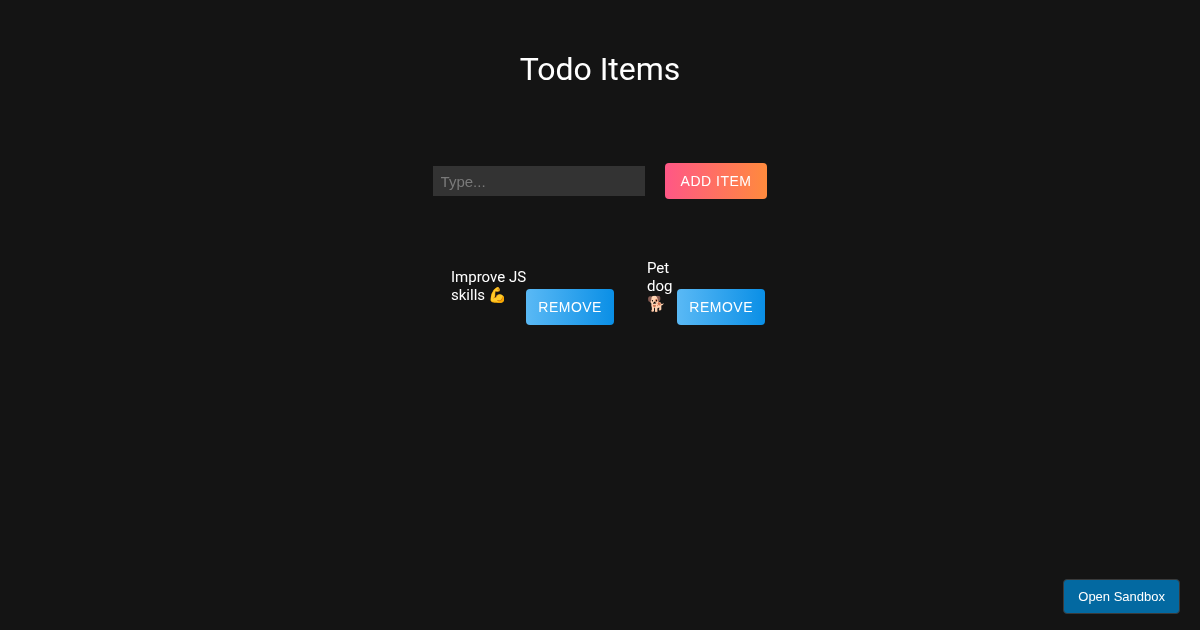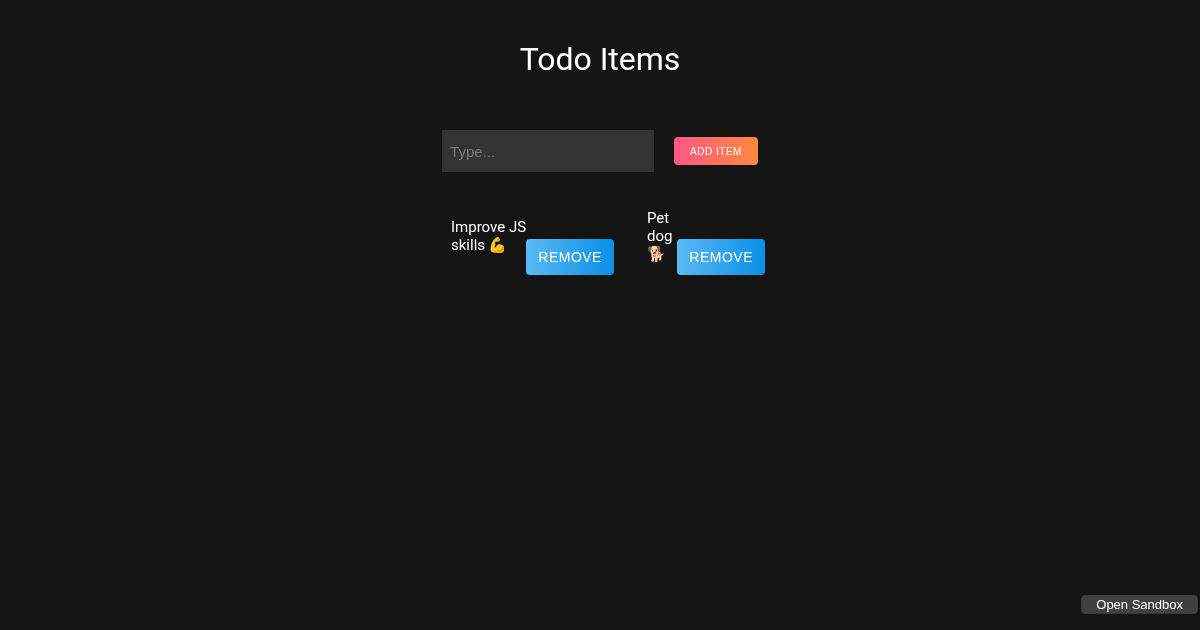--- a/index.html
+++ b/index.html
@@ -13,55 +13,56 @@
       background-color: #141414;
       font-family: -apple-system, BlinkMacSystemFont, "Segoe UI", Roboto, Helvetica, Arial, sans-serif;
       color: #ffffff;
       overflow: hidden;
       position: relative;
     }
     .container {
       display: flex;
       flex-direction: column;
       align-items: center;
-      padding-top: 40px;
+      padding-top: 50px;
+      gap: 23px;
     }
     .title {
       font-size: 32px;
       font-weight: 400;
       color: #ffffff;
       margin-bottom: 52px;
     }
     .input-row {
       display: flex;
       align-items: center;
       gap: 20px;
       margin-bottom: 24px;
     }
     .todo-input {
       width: 212px;
-      height: 42px;
+      height: 30px;
       background-color: #333333;
       border: none;
       color: #bef264;
       font-size: 15px;
       padding: 0 8px;
       outline: none;
     }
     .todo-input::placeholder {
       color: #7a7a7a;
     }
     .add-button {
-      height: 28px;
+      height: 36px;
       padding: 0 16px;
       background: linear-gradient(90deg, #ff5786 0%, #ff8a3d 100%);
       border: none;
       border-radius: 4px;
       color: #ffffff;
-      font-size: 10px;
+      font-size: 14px;
       font-weight: 500;
       letter-spacing: 0.5px;
       cursor: pointer;
     }
     .items-area {
       width: 330px;
       display: flex;
       flex-direction: row;
       gap: 17px;
     }
@@ -84,23 +85,23 @@
       color: #ffffff;
       font-size: 14px;
       font-weight: 500;
       letter-spacing: 0.5px;
       cursor: pointer;
       margin-top: 43px;
     }
     .sandbox-button {
       position: absolute;
       bottom: 16px;
-      right: 2px;
-      padding: 1px 14px;
-      background-color: #404040;
+      right: 20px;
+      padding: 9px 14px;
+      background-color: #0369a1;
       border: 1px solid #3a3a3a;
       border-radius: 4px;
       color: #ffffff;
       font-size: 13px;
       cursor: pointer;
     }
   </style>
 </head>
 <body>
 

